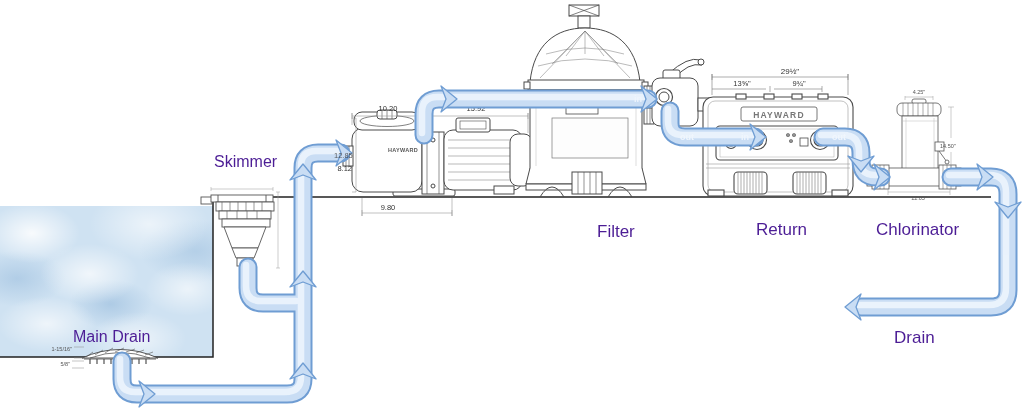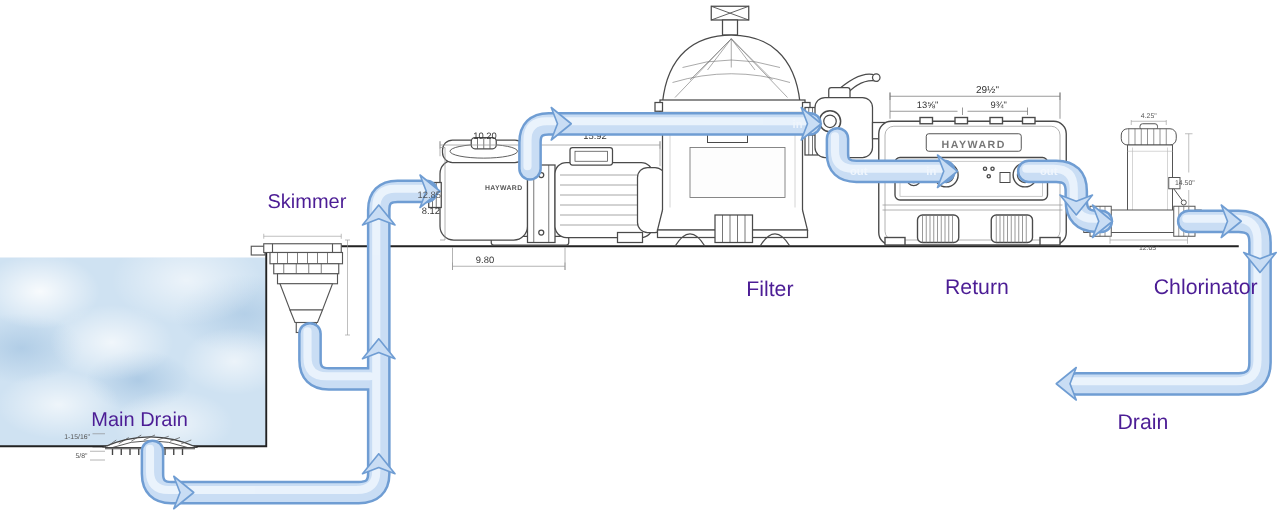--- a/index.html
+++ b/index.html
@@ -247,15 +247,15 @@
       <text x="839" y="140">out</text>
     </g>
 
     <text x="334" y="158" font-size="7.5" fill="#444" opacity="0.85">12.85</text>
   </svg>
 
   <div class="lbl small" style="left:214px;top:153px;">Skimmer</div>
   <div class="lbl small" style="left:73px;top:315px;margin-top:13px;">Main Drain</div>
   <div class="lbl" style="left:562px;top:222px;margin-left:35px;">Filter</div>
   <div class="lbl" style="left:756px;top:220px;">Return</div>
-  <div class="lbl" style="left:923px;top:220px;">Chlorinator</div>
+  <div class="lbl" style="left:876px;top:220px;">Chlorinator</div>
   <div class="lbl" style="left:894px;top:328px;">Drain</div>
 </div>
 
 </body></html>

